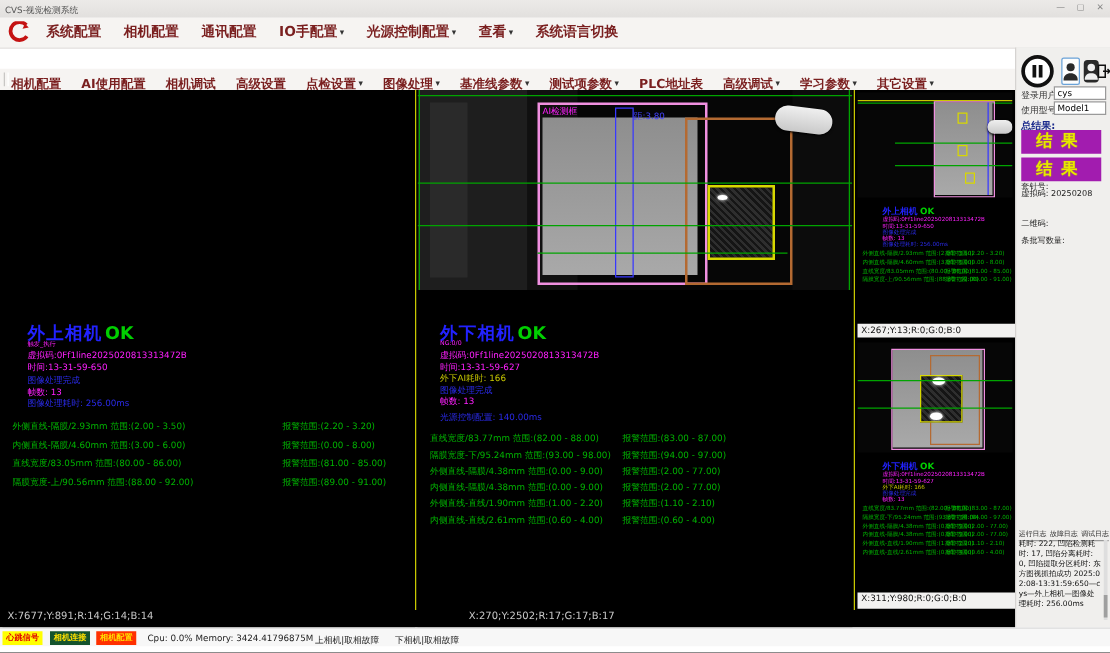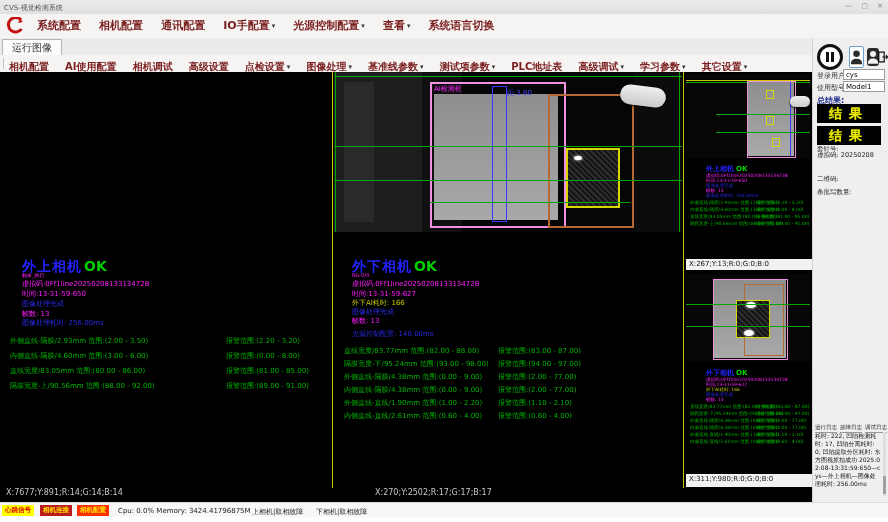--- a/index.html
+++ b/index.html
@@ -63,32 +63,32 @@
   .rpanel{position:absolute;left:812px;top:38px;width:76px;height:464px;background:#f0efed;border-left:1px solid #d5d3d1;}
   .pause-btn{position:absolute;left:4px;top:6px;width:26px;height:26px;border:3px solid #111;border-radius:50%;background:#fff;box-sizing:border-box;cursor:default;}
   .pause-icon{position:absolute;left:6px;top:5px;width:3px;height:10px;background:#111;box-shadow:5px 0 #111;}
   .sq-btn{position:absolute;box-sizing:border-box;cursor:default;}
   .btn-user-light{left:36px;top:8px;width:15px;height:22px;background:#fdfdfd;border:1px solid #6aa2d8;border-radius:2px;}
   .btn-user-dark{left:54px;top:10px;width:12px;height:18px;background:#2a2a2a;border-radius:3px;}
   .btn-exit{left:64px;top:9px;width:12px;height:20px;background:transparent;}
   .rp-label{position:absolute;font-size:7px;color:#333;white-space:nowrap;}
   .rp-label-blue{position:absolute;font-size:8px;font-weight:bold;color:#1a2a8c;white-space:nowrap;}
   .rp-input{position:absolute;width:42px;height:11px;border:1px solid #9a9a9a;background:#fff;font-size:7px;padding:0 2px;box-sizing:border-box;font-family:inherit;}
-  .result-box{position:absolute;left:4px;width:64px;height:19px;background:#000000;color:#e8e800;font-weight:bold;font-size:13px;text-align:center;line-height:19px;letter-spacing:7px;text-shadow:0 0 1px #b0b000;overflow:hidden;}
+  .result-box{position:absolute;left:4px;width:64px;height:19px;background:#a21caf;color:#e8e800;font-weight:bold;font-size:13px;text-align:center;line-height:19px;letter-spacing:7px;text-shadow:0 0 1px #b0b000;overflow:hidden;}
   .rp-field{position:absolute;left:4px;font-size:6.5px;color:#222;white-space:nowrap;}
   .log-tabs{position:absolute;left:2px;font-size:5.5px;color:#222;white-space:nowrap;}
   .log-tab{display:inline-block;margin-right:3px;border-bottom:1px solid #999;padding-bottom:1px;cursor:default;}
   .log-text{position:absolute;left:2px;width:66px;font-size:6px;line-height:8px;color:#111;word-break:break-all;}
   .log-scroll{position:absolute;left:70px;width:3px;background:#dedede;}
   .log-thumb{position:absolute;left:0;width:3px;height:18px;background:#9f9f9f;}
   
   .statusbar{position:absolute;left:0;top:502px;width:888px;height:14px;background:#f7f7f7;border-top:1px solid #dcdcdc;}
   .badge{position:absolute;top:2px;font-size:6.5px;font-weight:bold;padding:1px 3px;white-space:nowrap;}
   .badge-heart{left:2px;background:#ffff00;color:#e00000;}
-  .badge-cam{left:40px;background:#b91c1c;color:#ffe000;}
+  .badge-cam{left:40px;background:#14532d;color:#ffe000;}
   .badge-comm{left:77px;background:#ff3000;color:#ffe000;}
   .sb-text{position:absolute;top:4px;font-size:7px;color:#222;white-space:nowrap;}
 </style>
 </head>
 <body>
 
 <div class="stage">
 
   <div class="titlebar">
     <span class="title-text">CVS-视觉检测系统</span>
@@ -110,23 +110,20 @@
       <span class="menu-item"><span>系统配置</span></span>
       <span class="menu-item"><span>相机配置</span></span>
       <span class="menu-item"><span>通讯配置</span></span>
       <span class="menu-item"><span>IO手配置</span><span class="arrow">▾</span></span>
       <span class="menu-item"><span>光源控制配置</span><span class="arrow">▾</span></span>
       <span class="menu-item"><span>查看</span><span class="arrow">▾</span></span>
       <span class="menu-item"><span>系统语言切换</span></span>
     </span>
   </div>
 
-  <div class="tabrow">
-    <div class="tab">运行图像</div>
-  </div>
 
   <div class="toolbar">
     <span class="grip"></span>
     <span class="tool-wrap">
       <span class="tool-item"><span>相机配置</span></span>
       <span class="tool-item"><span>AI使用配置</span></span>
       <span class="tool-item"><span>相机调试</span></span>
       <span class="tool-item"><span>高级设置</span></span>
       <span class="tool-item"><span>点检设置</span><span class="arrow">▾</span></span>
       <span class="tool-item"><span>图像处理</span><span class="arrow">▾</span></span>

